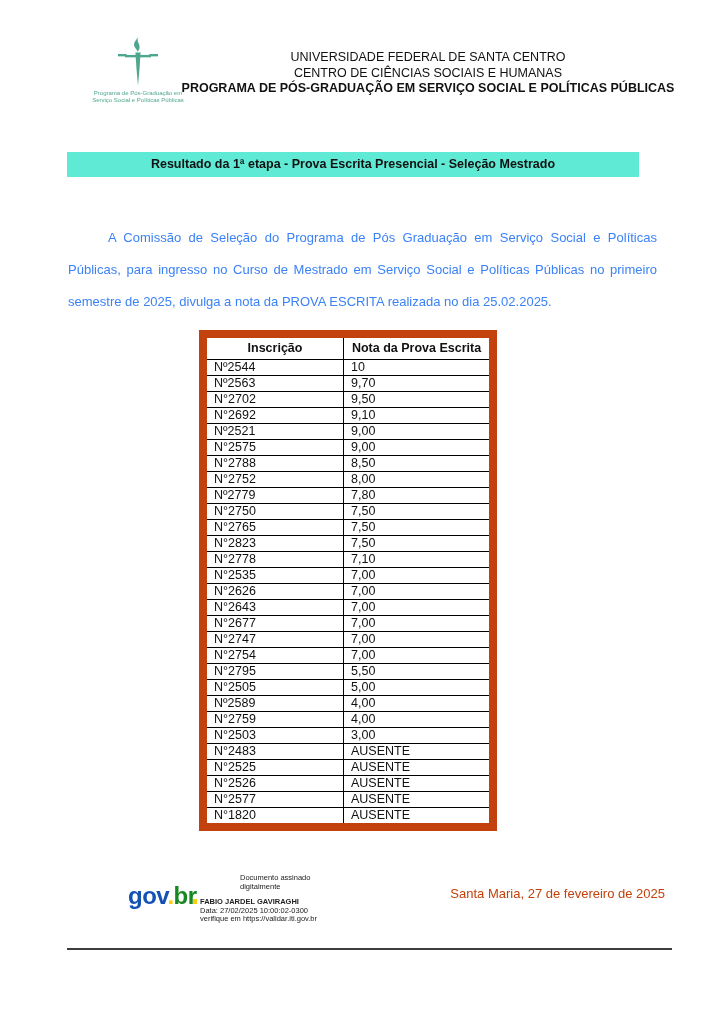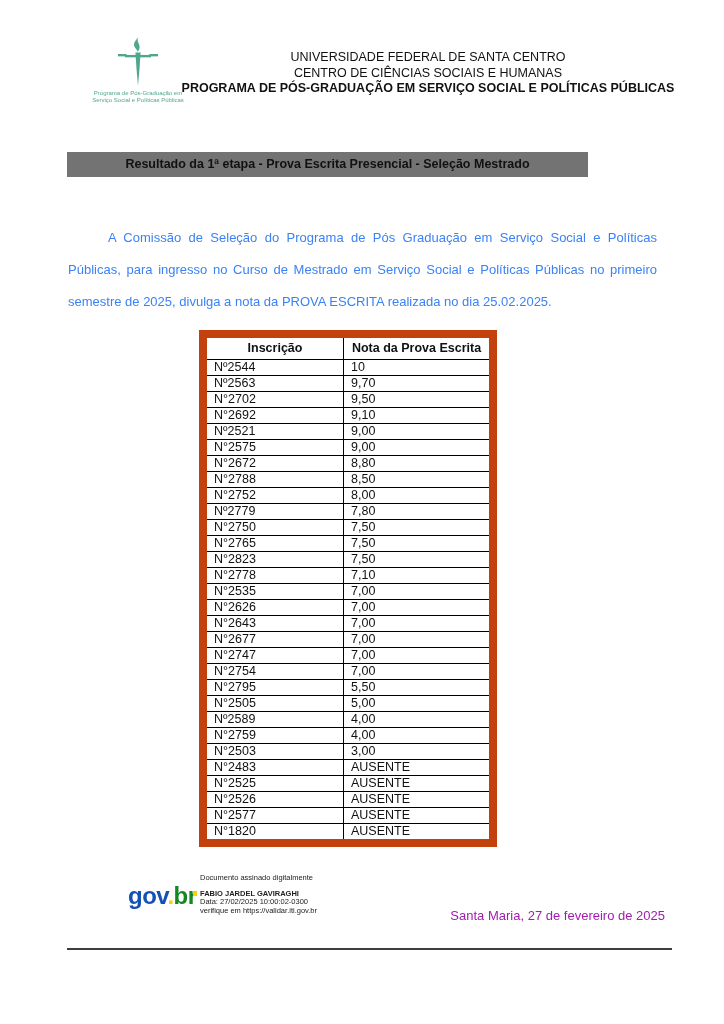--- a/index.html
+++ b/index.html
@@ -11,22 +11,22 @@
   .logo{position:absolute;left:86px;top:36px;width:104px;text-align:center;}
   .logo svg{display:block;margin:0 auto;}
   .logo-caption{color:#4fa68f;font-size:6px;line-height:7px;margin-top:2px;white-space:nowrap;}
   .header-text{
     position:absolute;left:180px;top:50px;width:496px;text-align:center;
     font-size:12.5px;line-height:15.5px;color:#111;
   }
   .header-text .l3{font-weight:bold;white-space:nowrap;}
   
   .title-bar{
-    position:absolute;left:67px;top:152px;width:521px;height:25px;
-    background:#737373;font-weight:bold;font-size:12.5px;line-height:25px;
+    position:absolute;left:67px;top:152px;width:572px;height:25px;
+    background:#5eead4;font-weight:bold;font-size:12.5px;line-height:25px;
     text-align:center;color:#111;
   }
   
   .intro{
     position:absolute;left:68px;top:222px;width:589px;margin:0;
     font-size:13px;line-height:32px;text-align:justify;text-indent:40px;color:#3b82f6;
   }
   
   .results-table{
     position:absolute;left:199px;top:330px;border-collapse:collapse;
@@ -45,27 +45,27 @@
   }
   
   .govbr-logo{
     position:absolute;left:128px;top:882px;font-size:24px;font-weight:bold;
     letter-spacing:-0.5px;line-height:28px;
   }
   .govbr-gov{color:#1351B4;}
   .govbr-dot{color:#FFCD07;}
   .govbr-br{color:#168821;}
   .sig-text{position:absolute;left:200px;top:874px;width:130px;font-size:7.5px;line-height:8.5px;color:#222;}
-  .sig-top{margin-bottom:7px;}
+  .sig-top{margin-bottom:7px;margin-left:40px;}
   .sig-name{font-weight:bold;position:relative;}
   .yellow-marker{
     position:absolute;left:-7px;top:1px;width:4px;height:5px;background:#FFCD07;display:inline-block;
   }
   
-  .place-date{position:absolute;top:886px;right:59px;font-size:13px;color:#a21caf;margin-top:22px;}
+  .place-date{position:absolute;top:886px;right:59px;font-size:13px;color:#c2410c;}
   
   .bottom-rule{position:absolute;left:67px;top:948px;width:605px;height:2px;background:#3d3d3d;}
 </style>
 </head>
 <body>
 
 <div class="page">
 
   <div class="logo">
     <svg width="44" height="52" viewBox="0 0 40 48">
@@ -119,24 +119,20 @@
         </tr>
         <tr>
           <td>Nº2521</td>
           <td>9,00</td>
         </tr>
         <tr>
           <td>N°2575</td>
           <td>9,00</td>
         </tr>
         <tr>
-          <td>N°2672</td>
-          <td>8,80</td>
-        </tr>
-        <tr>
           <td>N°2788</td>
           <td>8,50</td>
         </tr>
         <tr>
           <td>N°2752</td>
           <td>8,00</td>
         </tr>
         <tr>
           <td>Nº2779</td>
           <td>7,80</td>

